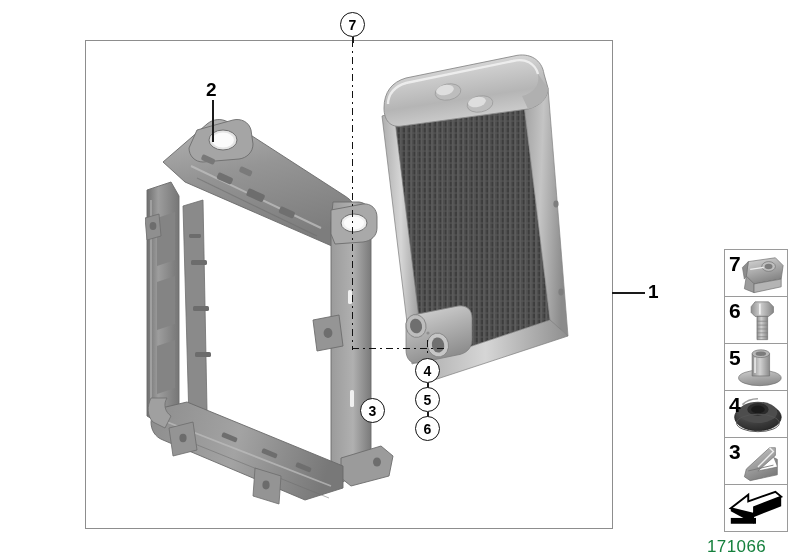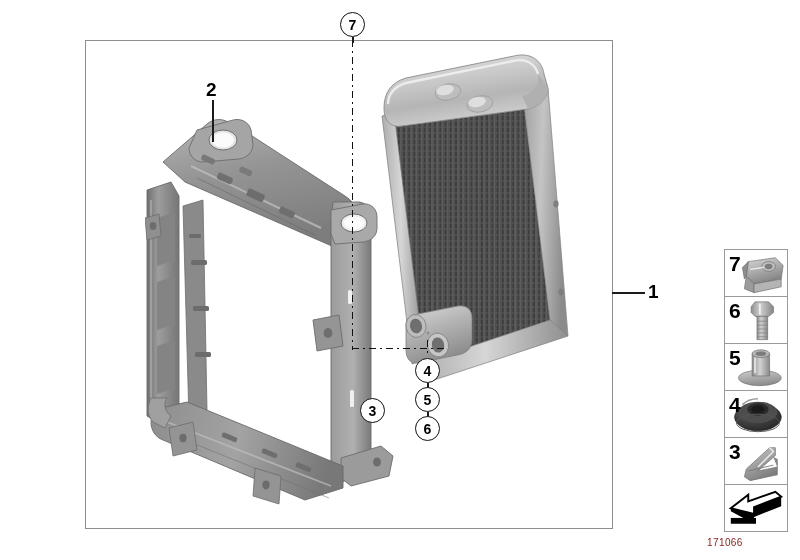--- a/index.html
+++ b/index.html
@@ -39,21 +39,21 @@
 
   
   .legend{position:absolute;left:724px;top:249px;width:64px;height:290px;z-index:30;}
   .legcell{position:relative;width:64px;height:48.3px;border:1.3px solid #9a9a9a;
            box-sizing:border-box;background:#fff;margin-top:-1.3px;}
   .legcell:first-child{margin-top:0;}
   .legnum{position:absolute;left:4px;top:3px;font-size:21px;font-weight:700;
           line-height:1;z-index:3;}
   .legart{position:absolute;inset:0;}
 
-  .partno{position:absolute;left:707px;top:537px;font-size:10px;color:#7f1d1d;
+  .partno{position:absolute;left:707px;top:537px;font-size:17px;color:#15803d;
           letter-spacing:.4px;}
 </style>
 </head>
 <body>
 
 <div class="stage">
 
   <div class="frame"></div>
 
   <div class="radiator">

